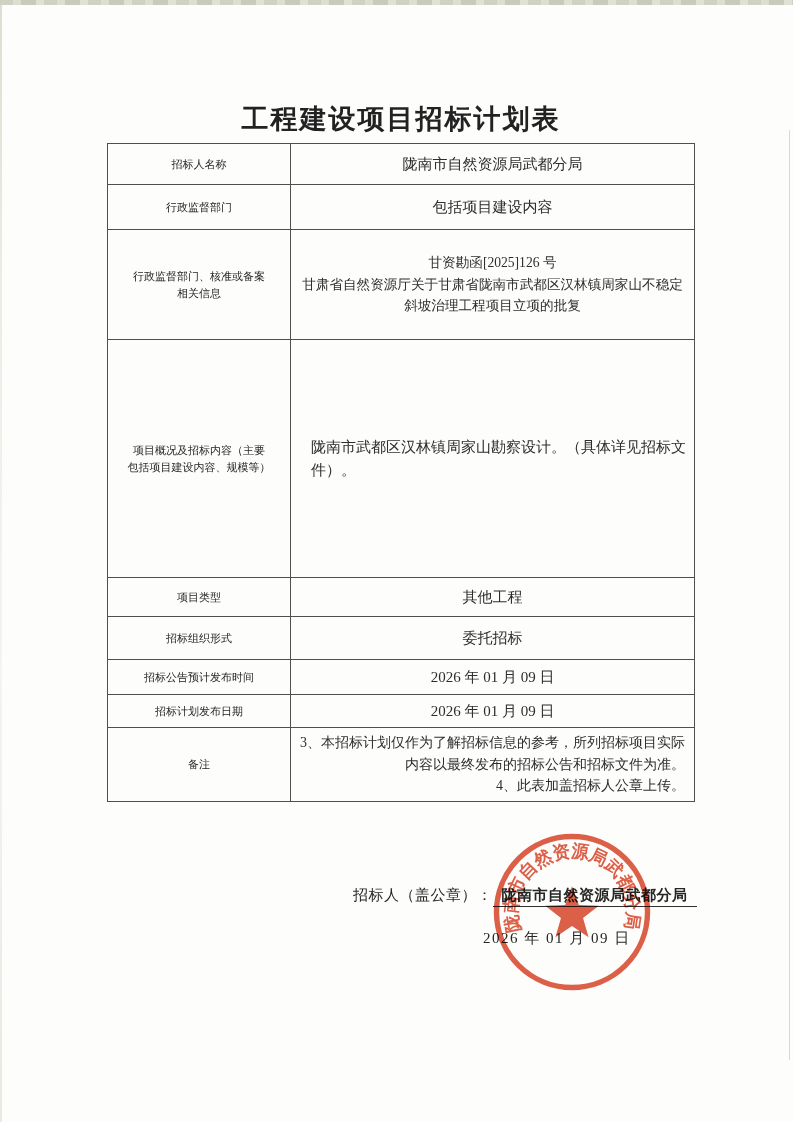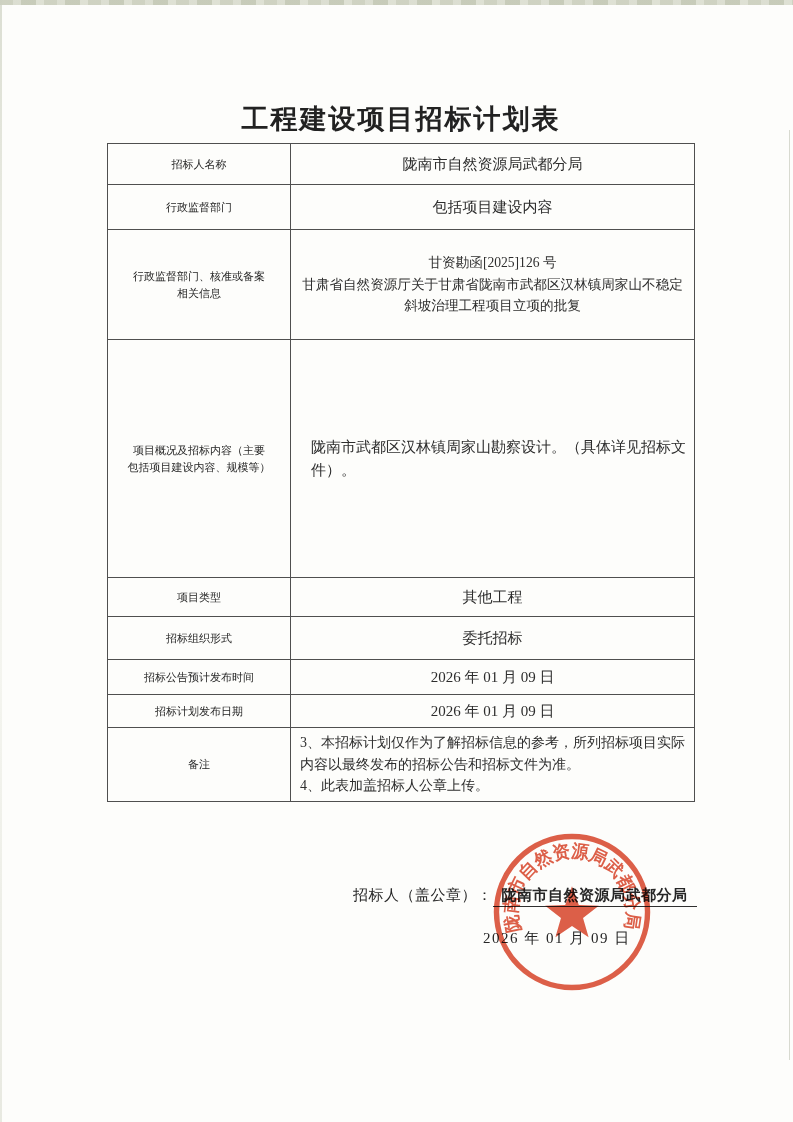--- a/index.html
+++ b/index.html
@@ -44,21 +44,21 @@
     overflow:hidden;
   }
   .plan-table col.c-label{width:183px;}
   td.label{font-size:11px;color:#262626;}
   .r0 td{height:36px}.r1 td{height:48px}.r2 td{height:40px}
   .r3 td{height:75px}.r4 td{height:233px}.r5 td{height:34px}
   .r6 td{height:40px}.r7 td{height:38px}.r8 td{height:36px}
   .r9 td{height:30px}.r10 td{height:28px}.r11 td{height:64px}
   .r3 td.value{font-size:13.6px;padding:17px 4px;line-height:1.6;}
   .r4 td.value{text-align:left;padding-left:20px;}
-  .r11 td.value{text-align:left;font-size:14px;padding:4px 9px;line-height:1.55;}
+  .r11 td.value{text-align:right;font-size:14px;padding:4px 9px;line-height:1.55;}
   .footer-sign{
     position:absolute;top:886px;left:353px;
     font-size:15px;letter-spacing:.5px;color:#262626;white-space:nowrap;text-align:right;
   }
   .signer-name{
     border-bottom:1.5px solid #2f2f2f;
     padding:0 9px 3px 9px;
     font-weight:bold;
   }
   .footer-date{

